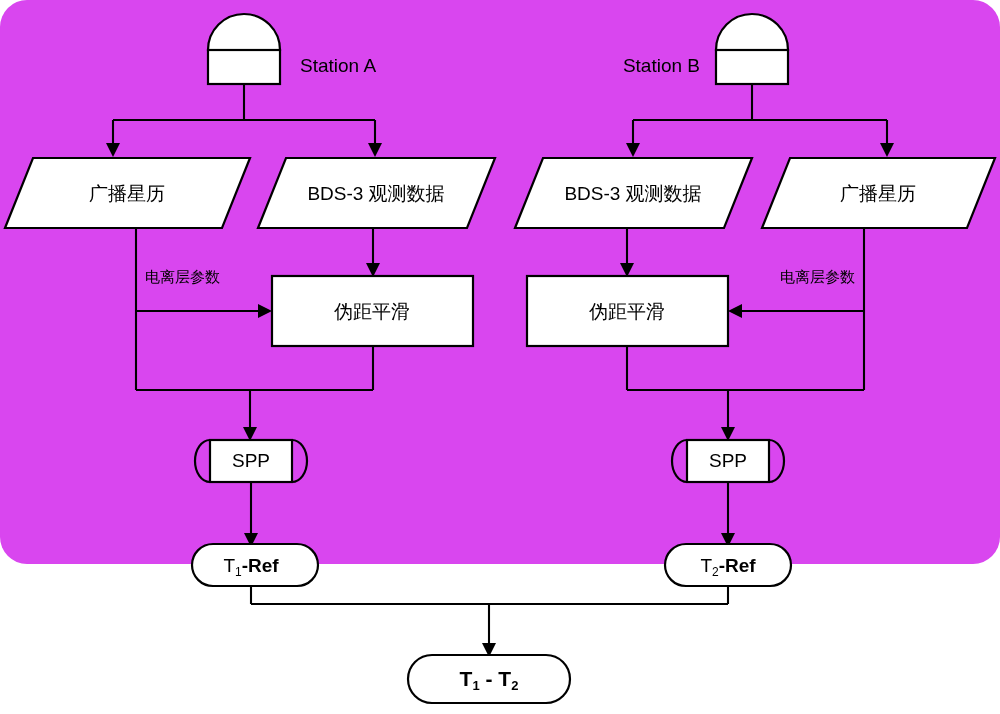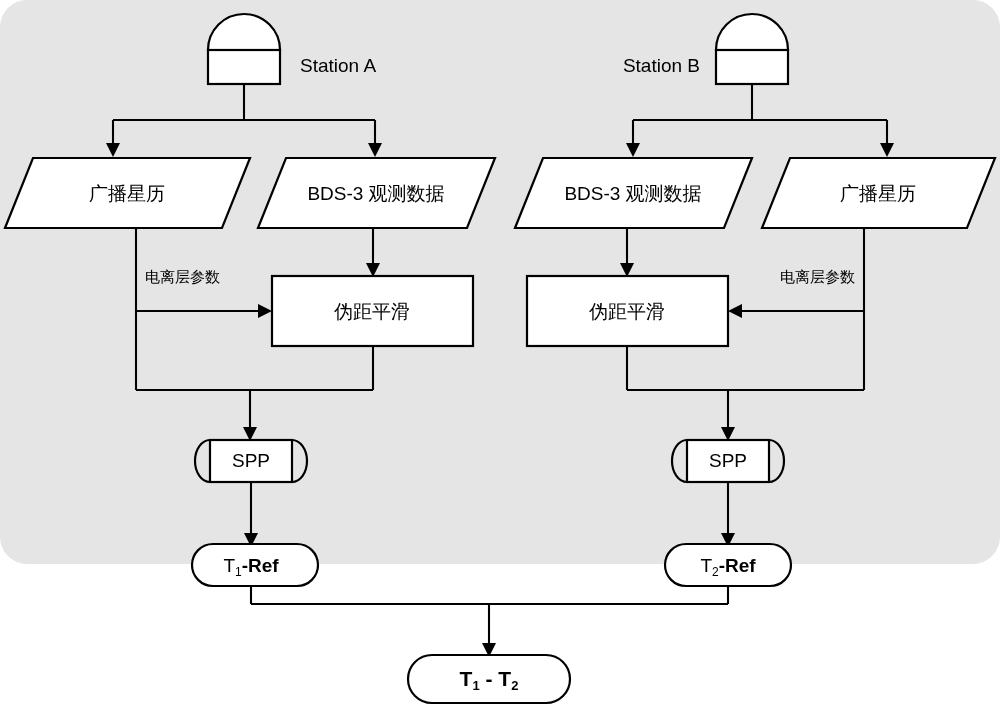--- a/index.html
+++ b/index.html
@@ -10,21 +10,21 @@
   body {
     width: 1000px;
     height: 714px;
     font-family: "Liberation Sans", "DejaVu Sans", sans-serif;
     overflow: hidden;
   }
   #diagram-root {
     position: relative;
     width: 1000px;
     height: 564px;
-    background: #e5e5e5;
+    background: #d946ef;
     border-radius: 27px;
   }
   svg#flow {
     display: block;
     width: 1000px;
     height: 714px;
   }
   .shape {
     fill: #ffffff;
     stroke: #000000;

